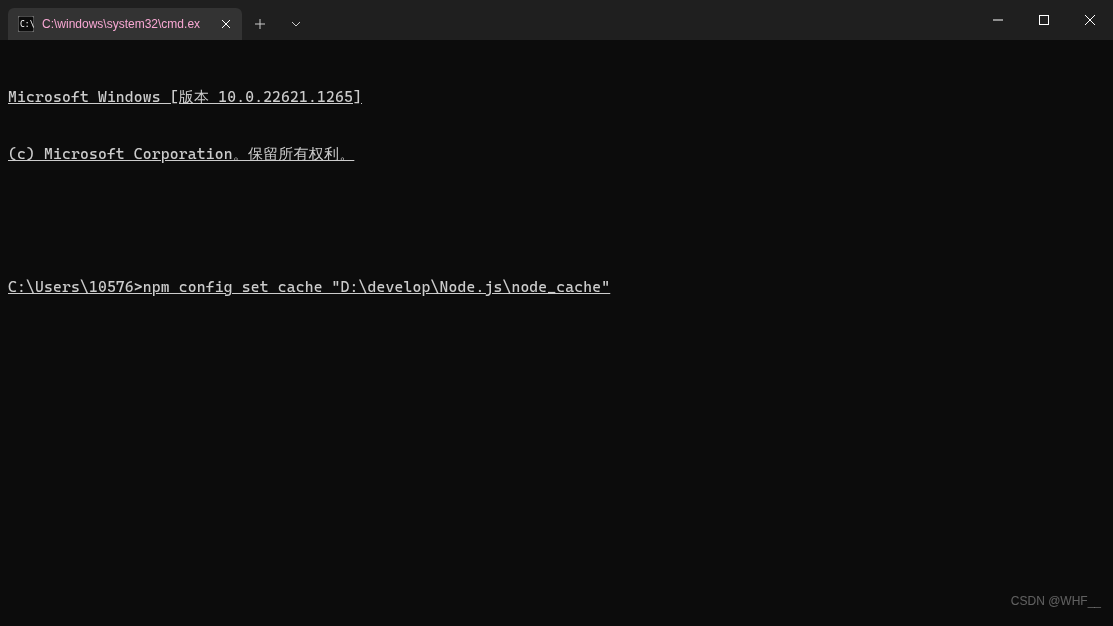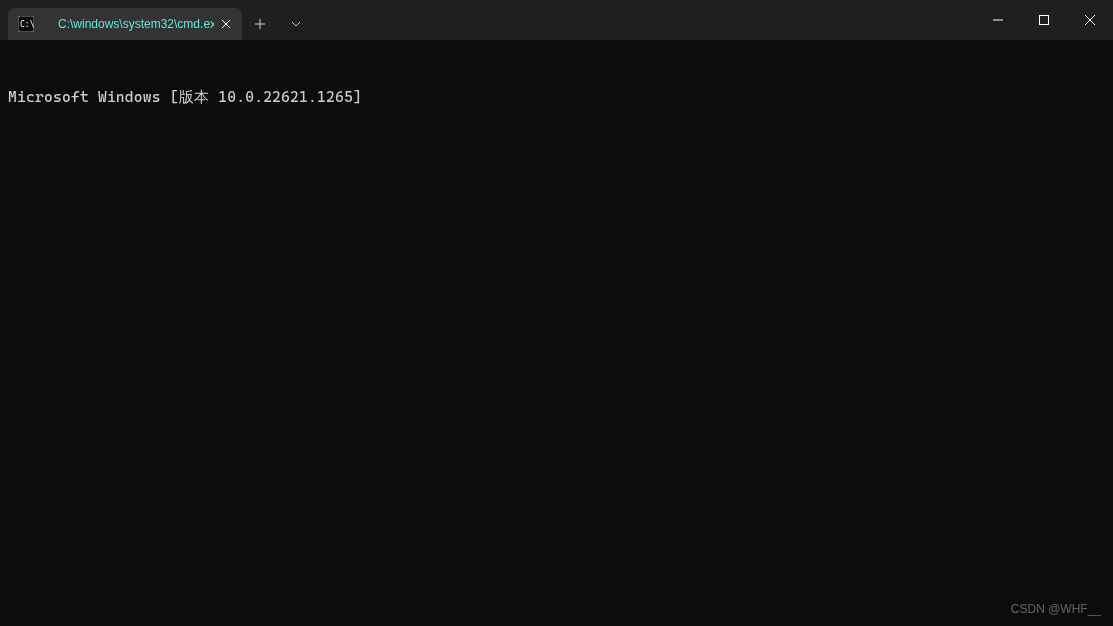--- a/index.html
+++ b/index.html
@@ -47,23 +47,22 @@
       display: flex;
       align-items: center;
       justify-content: center;
       flex-shrink: 0;
     }
     .tab-title {
       flex: 1;
       white-space: nowrap;
       overflow: hidden;
       text-overflow: clip;
-      color: #5eead4;
+      color: #f9a8d4;
       font-size: 12px;
-      margin-left: 16px;
     }
     .tab-close {
       width: 16px;
       height: 16px;
       display: flex;
       align-items: center;
       justify-content: center;
       border-radius: 3px;
       cursor: pointer;
       flex-shrink: 0;
@@ -106,24 +105,25 @@
       line-height: 19px;
       color: #cccccc;
       white-space: pre;
       background: #0c0c0c;
       height: calc(626px - 40px);
       overflow: hidden;
       letter-spacing: 0.2px;
     }
     .terminal-line {
       white-space: pre;
+      text-decoration: underline;
     }
     .watermark {
       position: absolute;
-      bottom: 10px;
+      bottom: 18px;
       right: 12px;
       color: rgba(255,255,255,0.35);
       font-size: 12px;
       font-family: "Segoe UI", sans-serif;
     }
   </style>
 </head>
 <body>
 
 <div class="titlebar">
@@ -173,18 +173,20 @@
       <svg width="10" height="10" viewBox="0 0 10 10">
         <line x1="0" y1="0" x2="10" y2="10" stroke="#ffffff" stroke-width="1"></line>
         <line x1="10" y1="0" x2="0" y2="10" stroke="#ffffff" stroke-width="1"></line>
       </svg>
     </div>
   </div>
 </div>
 
 <div class="terminal-area">
   <div class="terminal-line">Microsoft Windows [版本 10.0.22621.1265]</div>
+  <div class="terminal-line">(c) Microsoft Corporation。保留所有权利。</div>
   <div class="terminal-line"></div>
   <div class="terminal-line"></div>
+  <div class="terminal-line">C:\Users\10576&gt;npm config set cache "D:\develop\Node.js\node_cache"</div>
   <div class="terminal-line"></div>
 </div>
 
 <div class="watermark">CSDN @WHF__</div>
 
 </body></html>

